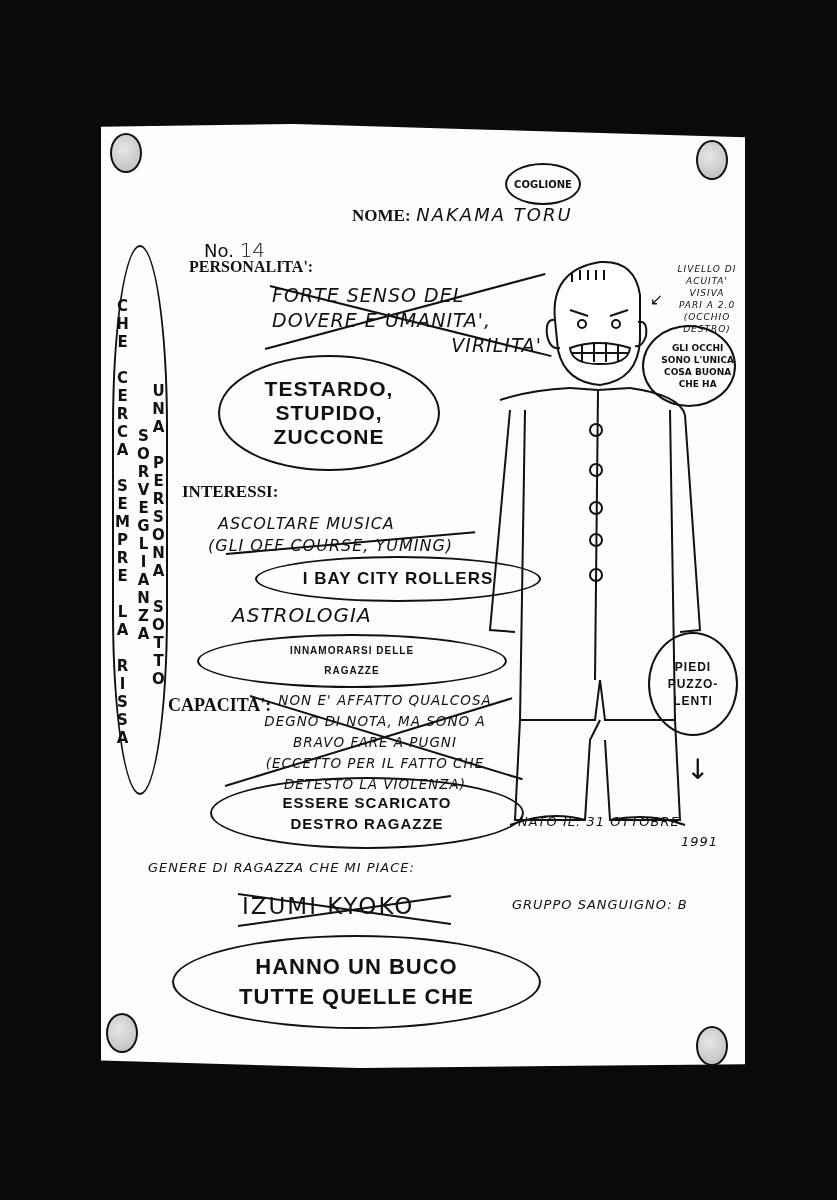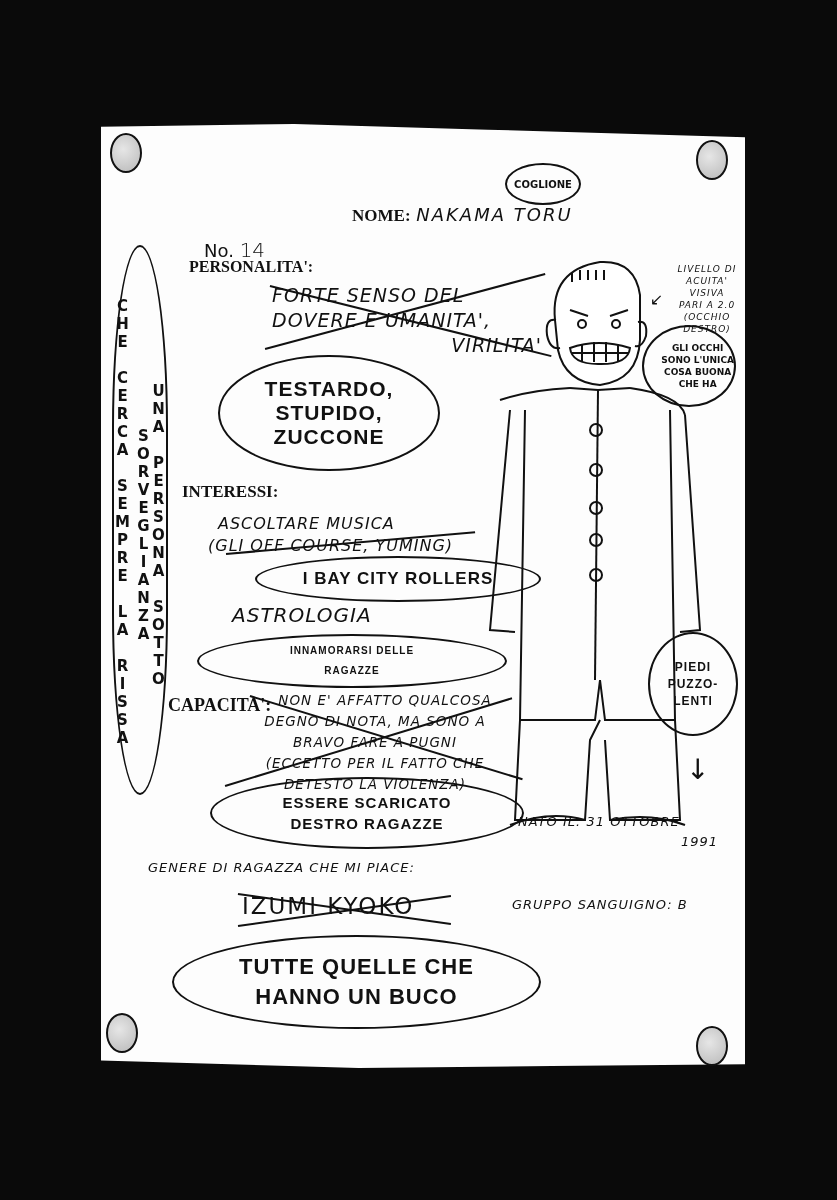--- a/index.html
+++ b/index.html
@@ -146,22 +146,22 @@
   </div>
 </div>
 <div class="abs" style="left:686px;top:740px;font-size:28px;line-height:60px;">↓</div>
 
 <div class="abs hand" style="left:148px;top:860px;font-size:13px;">GENERE DI RAGAZZA CHE MI PIACE:</div>
 <div class="abs hand" style="left:242px;top:893px;font-size:23px;font-style:normal;letter-spacing:2px;">IZUMI KYOKO</div>
 <div class="strike" style="left:238px;top:893px;width:215px;transform:rotate(8deg);"></div>
 <div class="strike" style="left:238px;top:925px;width:215px;transform:rotate(-8deg);"></div>
 <div class="bubble" style="left:172px;top:935px;width:365px;height:90px;">
   <div class="bold-hand" style="font-size:22px;line-height:30px;">
+    <div>HANNO UN BUCO</div>
     <div>TUTTE QUELLE CHE</div>
-    <div>HANNO UN BUCO</div>
   </div>
 </div>
 
 <div class="abs hand" style="left:518px;top:812px;font-size:13px;line-height:20px;width:200px;">
   <div><span>NATO IL:</span> <span>31 OTTOBRE</span></div>
   <div style="text-align:right;"><span>1991</span></div>
 </div>
 <div class="abs hand" style="left:480px;top:897px;font-size:13px;margin-left:32px;">
   <span>GRUPPO SANGUIGNO:</span>
   <span>B</span>

